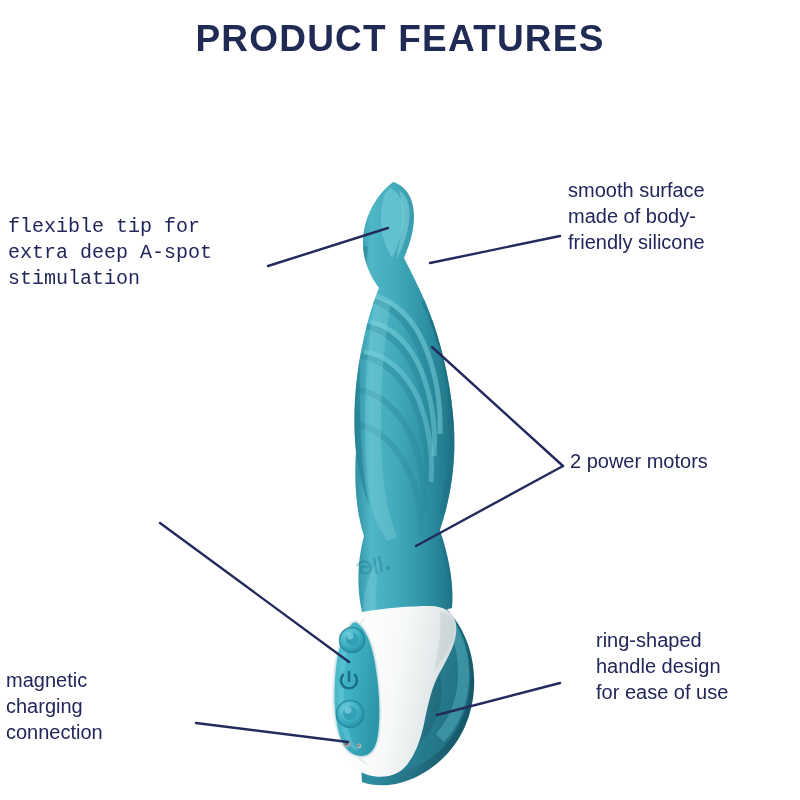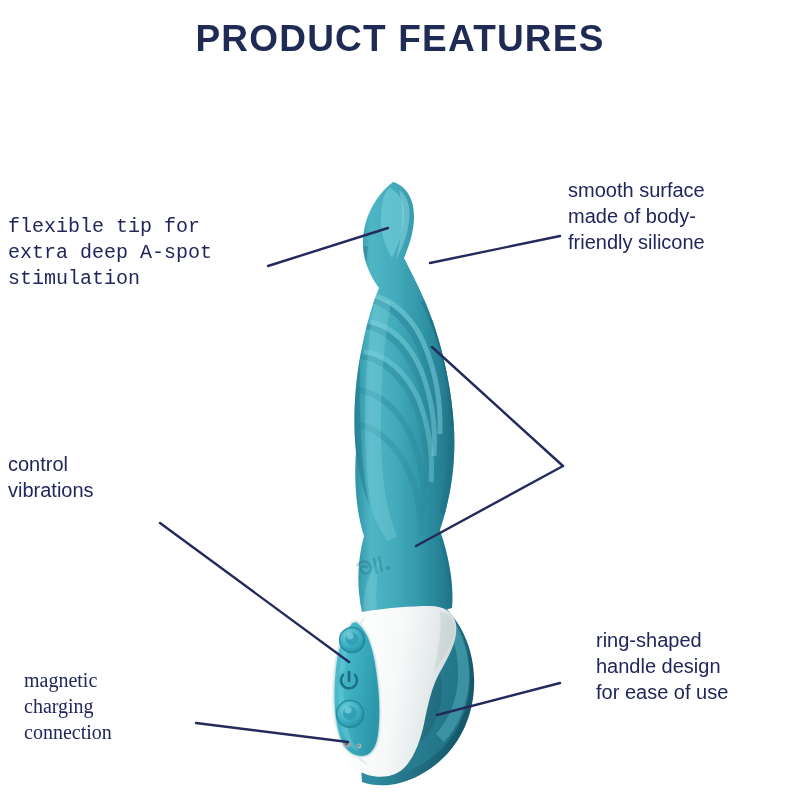--- a/index.html
+++ b/index.html
@@ -35,21 +35,21 @@
     font-family: "Liberation Sans", sans-serif;
     white-space: pre-line;
   }
   .callout-left  { text-align: left; }
   .callout-right { text-align: left; }
 
   #c-tip      { left: 8px;   top: 214px; width: 270px; font-family: Liberation Mono, monospace; }
   #c-surface  { left: 568px; top: 178px; width: 232px; }
   #c-control  { left: 8px;   top: 452px; width: 210px; }
   #c-motors   { left: 570px; top: 449px; width: 230px; }
-  #c-magnetic { left: 24px;   top: 668px; width: 220px; font-family: Liberation Serif, serif; }
+  #c-magnetic { left: 6px;   top: 668px; width: 220px; }
   #c-ring     { left: 596px; top: 628px; width: 232px; }
 
   #leader-svg, #product-svg {
     position: absolute;
     left: 0;
     top: 0;
     width: 800px;
     height: 800px;
   }
   #leader-svg { z-index: 3; }
@@ -251,23 +251,22 @@
   </svg>
 
   <div class="callout callout-left" id="c-tip">flexible tip for
 extra deep A-spot
 stimulation</div>
 
   <div class="callout callout-right" id="c-surface">smooth surface
 made of body-
 friendly silicone</div>
 
-  <div class="callout callout-left" id="c-control">control
-vibrations</div>
-
+
+  <div class="callout callout-right" id="c-motors">2 power motors</div>
 
   <div class="callout callout-left" id="c-magnetic">magnetic
 charging
 connection</div>
 
   <div class="callout callout-right" id="c-ring">ring-shaped
 handle design
 for ease of use</div>
 
 </div>

